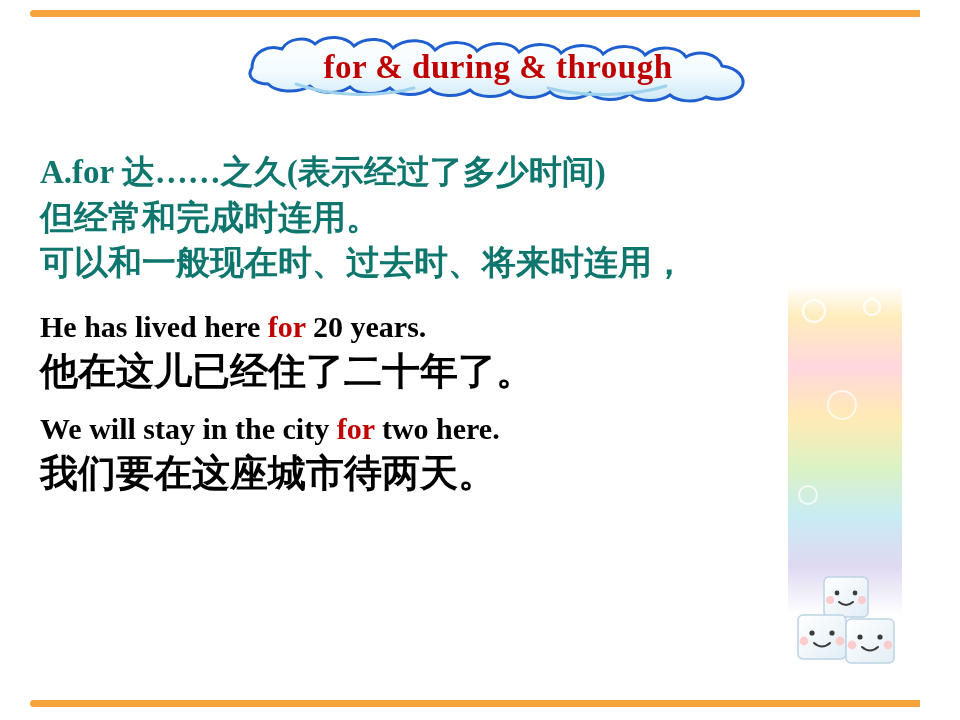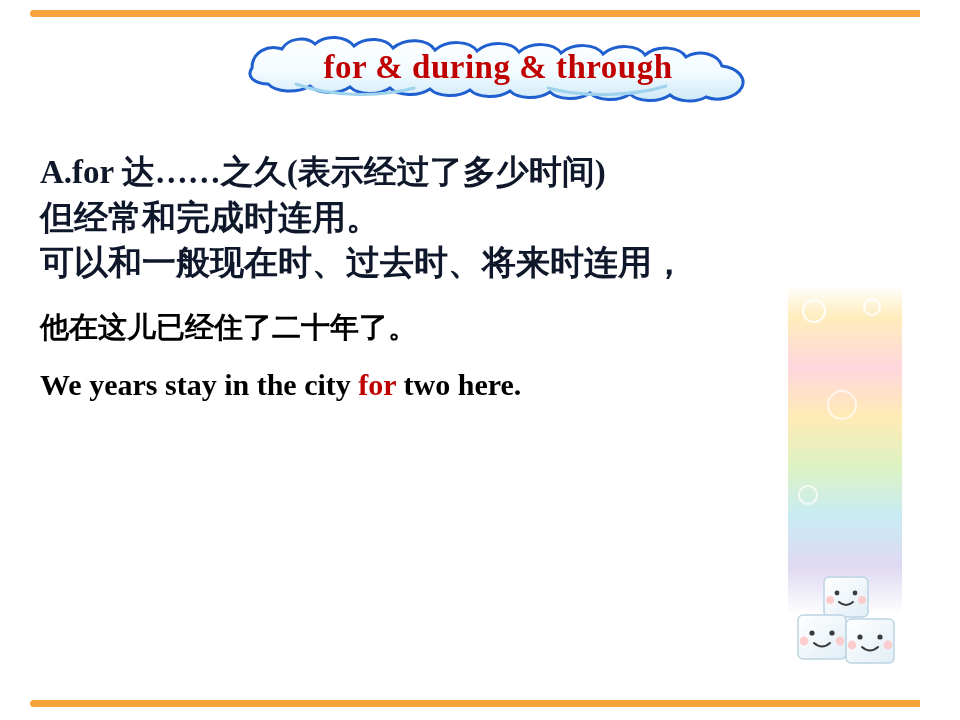--- a/index.html
+++ b/index.html
@@ -66,33 +66,33 @@
     left: 40px;
     top: 150px;
     width: 850px;
   }
   .line {
     font-family: "Liberation Serif", serif;
     font-weight: bold;
     white-space: nowrap;
   }
   .blue {
-    color: #0f172a;
+    color: #0f766e;
     font-size: 34px;
     line-height: 45px;
   }
   .blue.first { font-size: 33px; }
   .black {
     color: #000000;
     font-size: 30px;
     line-height: 44px;
   }
   .cn {
     color: #000000;
-    font-size: 29px;
+    font-size: 38px;
     line-height: 44px;
   }
   .red {
     color: #C00000;
   }
   .gap-s { height: 14px; }
   .gap-m { height: 20px; }
 
   
   .deco {
@@ -154,25 +154,27 @@
   </div>
 
   <div class="body">
 
     <div class="line blue first">A.for 达……之久(表示经过了多少时间)</div>
     <div class="line blue">但经常和完成时连用。</div>
     <div class="line blue">可以和一般现在时、过去时、将来时连用，</div>
 
     <div class="gap-m"></div>
 
+    <div class="line black"><span>He has lived here </span><span class="red">for</span><span> 20 years.</span></div>
     <div class="line cn">他在这儿已经住了二十年了。</div>
 
     <div class="gap-s"></div>
 
-    <div class="line black"><span>We years stay in the city </span><span class="red">for</span><span> two here.</span></div>
+    <div class="line black"><span>We will stay in the city </span><span class="red">for</span><span> two here.</span></div>
+    <div class="line cn">我们要在这座城市待两天。</div>
 
   </div>
 
   <div class="deco">
     <svg width="130" height="405" viewBox="0 0 130 405">
       <defs>
         <linearGradient id="rb" x1="0" y1="0" x2="0" y2="1">
           <stop offset="0%" stop-color="#ffffff"></stop>
           <stop offset="10%" stop-color="#ffe9b0"></stop>
           <stop offset="25%" stop-color="#ffd0d8"></stop>

